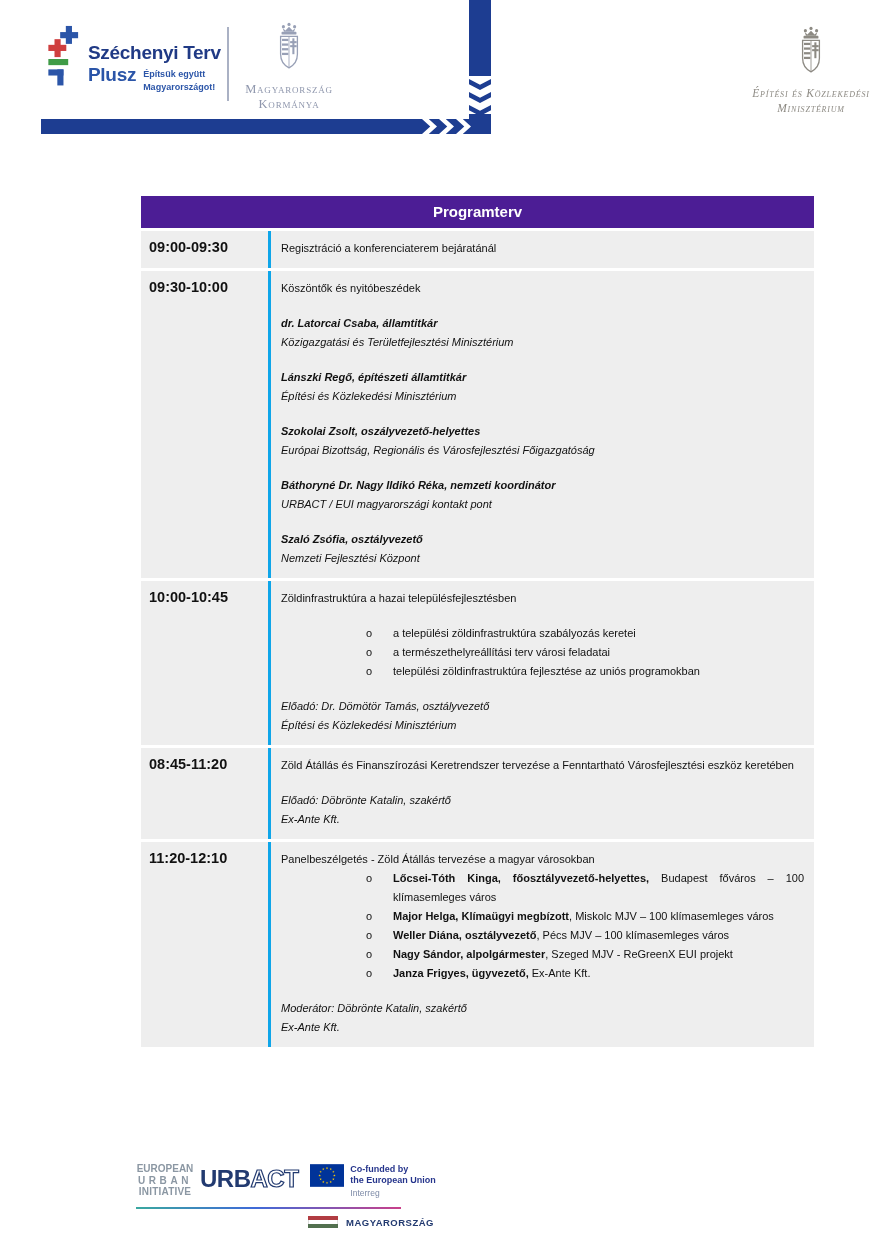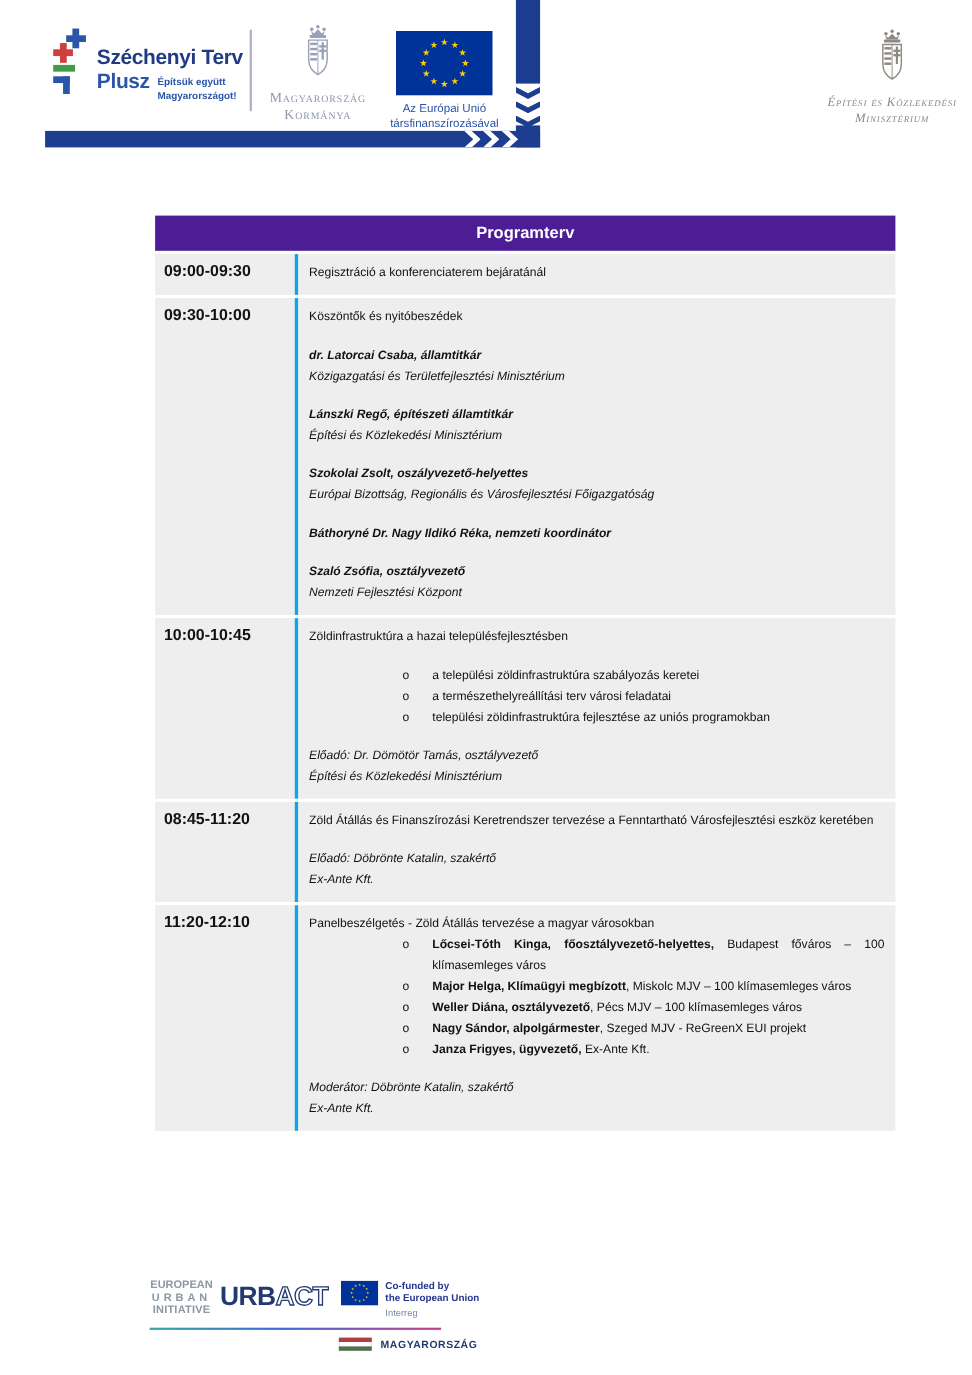--- a/index.html
+++ b/index.html
@@ -163,29 +163,20 @@
   <div id="government" class="hdr-abs coat-block">
     <svg class="coat" width="38" height="56">
         <use href="#coatarms"></use>
       </svg>
     <div class="coat-caption">
       <span>Magyarország</span><br>
       <span>Kormánya</span>
     </div>
   </div>
 
-  <div id="euhdr" class="hdr-abs">
-    <svg width="88" height="59">
-        <use href="#euflag"></use>
-      </svg>
-    <div class="eu-caption">
-      <span>Az Európai Unió</span><br>
-      <span>társfinanszírozásával</span>
-    </div>
-  </div>
 
   <div id="ministry" class="hdr-abs coat-block">
     <svg class="coat" width="38" height="56">
         <use href="#coatarms"></use>
       </svg>
     <div class="coat-caption">
       <span>Építési és Közlekedési</span><br>
       <span>Minisztérium</span>
     </div>
   </div>
@@ -222,20 +213,21 @@
         <div class="sp-name">dr. Latorcai Csaba, államtitkár</div>
         <div class="sp-org">Közigazgatási és Területfejlesztési Minisztérium</div>
         <div class="gap"></div>
         <div class="sp-name">Lánszki Regő, építészeti államtitkár</div>
         <div class="sp-org">Építési és Közlekedési Minisztérium</div>
         <div class="gap"></div>
         <div class="sp-name">Szokolai Zsolt, oszályvezető-helyettes</div>
         <div class="sp-org">Európai Bizottság, Regionális és Városfejlesztési Főigazgatóság</div>
         <div class="gap"></div>
         <div class="sp-name">Báthoryné Dr. Nagy Ildikó Réka, nemzeti koordinátor</div>
+        <div class="sp-org">URBACT / EUI magyarországi kontakt pont</div>
         <div class="gap"></div>
         <div class="sp-name">Szaló Zsófia, osztályvezető</div>
         <div class="sp-org">Nemzeti Fejlesztési Központ</div>
       </div>
     </div>
 
     <div class="prow">
       <div class="time-cell">10:00-10:45</div>
       <div class="content-cell">
         <div>Zöldinfrastruktúra a hazai településfejlesztésben</div>

